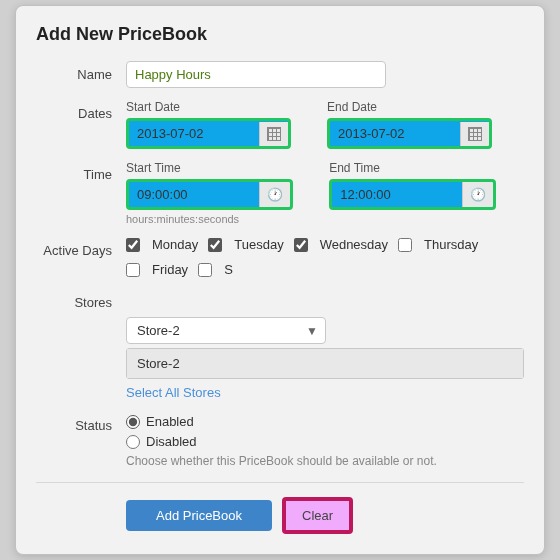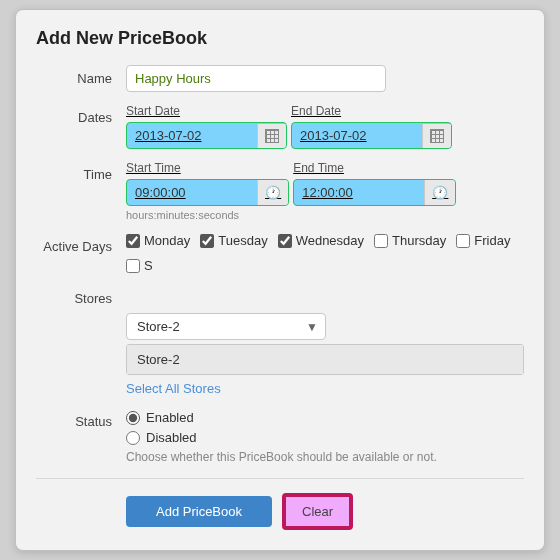--- a/index.html
+++ b/index.html
@@ -52,35 +52,34 @@
       font-size: 13px;
       background: #fff;
       color: #4d7c0f;
       outline: none;
     }
     .name-input {
       width: 260px;
     }
     .dates-row {
       display: flex;
-      gap: 4px;
-      text-decoration: underline;
+      gap: 36px;
     }
     .date-group label, .time-group label {
       display: block;
       font-size: 12px;
       color: #555;
       margin-bottom: 4px;
     }
     .date-input-wrap, .time-input-wrap {
       display: flex;
       align-items: center;
-      border: 1px solid #22c55e;
-      border-radius: 4px;
-      background: #7dd3fc;
+      border: 3px solid #22c55e;
+      border-radius: 4px;
+      background: #0ea5e9;
       overflow: hidden;
     }
     .date-input-wrap input, .time-input-wrap input {
       border: none;
       padding: 5px 8px;
       font-size: 13px;
       background: transparent;
       outline: none;
       color: #333;
       width: 130px;
@@ -116,21 +115,21 @@
     }
     .active-days-row {
       display: flex;
       align-items: center;
       flex-wrap: wrap;
       gap: 10px;
     }
     .day-checkbox {
       display: flex;
       align-items: center;
-      gap: 4px;
+      gap: 12px;
       font-size: 13px;
       color: #333;
       cursor: pointer;
     }
     .day-checkbox input[type="checkbox"] {
       accent-color: #555;
       width: 14px;
       height: 14px;
       cursor: pointer;
     }

